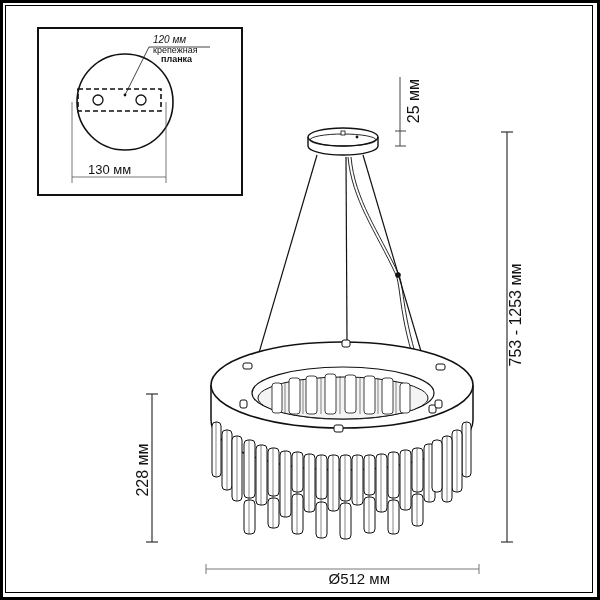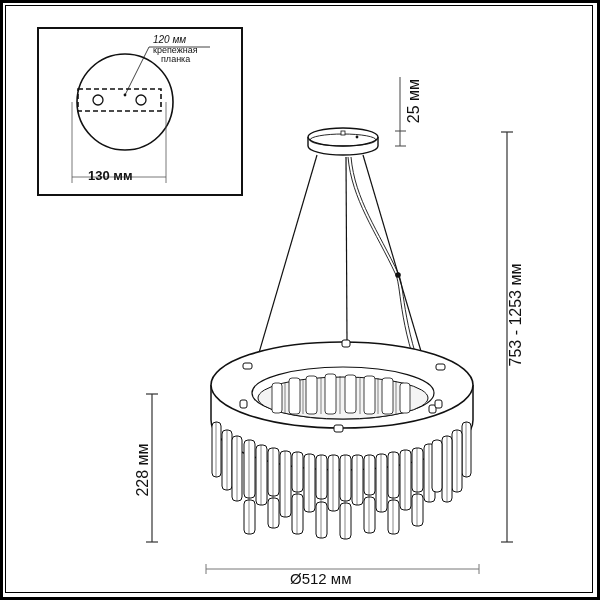--- a/index.html
+++ b/index.html
@@ -6,30 +6,30 @@
   body { width: 600px; height: 600px; position: relative; overflow: hidden;
          font-family: "Liberation Sans", "DejaVu Sans", sans-serif; color: #111; }
   .frame-outer { position: absolute; left: 0; top: 0; width: 594px; height: 594px;
                  border: 3px solid #000; }
   .frame-inner { position: absolute; left: 5px; top: 5px; width: 588px; height: 588px;
                  border: 1px solid #000; box-sizing: border-box; }
   .inset-box { position: absolute; left: 37px; top: 27px; width: 206px; height: 169px;
                border: 2px solid #111; box-sizing: border-box; background: #fff; }
   svg { position: absolute; left: 0; top: 0; }
   .lbl { position: absolute; white-space: nowrap; color: #111; }
-  .lbl-130 { left: 88px; top: 168px; font-size: 13px; font-weight: bold; }
+  .lbl-130 { left: 88px; top: 162px; font-size: 13px; }
   .lbl-120 { left: 153px; top: 34px; font-size: 10px; font-style: italic; }
   .lbl-plate1 { left: 153px; top: 46px; font-size: 9px; line-height: 9px; text-align: center; }
-  .lbl-plate2 { left: 161px; top: 55px; font-size: 9px; line-height: 9px; }
+  .lbl-plate2 { left: 161px; top: 55px; font-size: 9px; line-height: 9px; font-weight: bold; }
   .vlabel { position: absolute; transform: rotate(-90deg); transform-origin: center center;
             white-space: nowrap; font-size: 16px; text-align: center; }
   .lbl-25 { left: 385px; top: 91px; width: 60px; height: 20px; }
   .lbl-total { left: 447px; top: 305px; width: 140px; height: 20px; }
   .lbl-228 { left: 104px; top: 460px; width: 80px; height: 20px; }
-  .lbl-dia { left: 290px; top: 570px; font-size: 15px; width: 100px; text-align: left; }
+  .lbl-dia { left: 290px; top: 570px; font-size: 15px; width: 100px; text-align: right; }
 </style>
 </head>
 <body>
 
 <div class="frame-outer"></div>
 <div class="frame-inner"></div>
 
 <div class="inset-box"></div>
 
 <svg width="600" height="600" viewBox="0 0 600 600">

